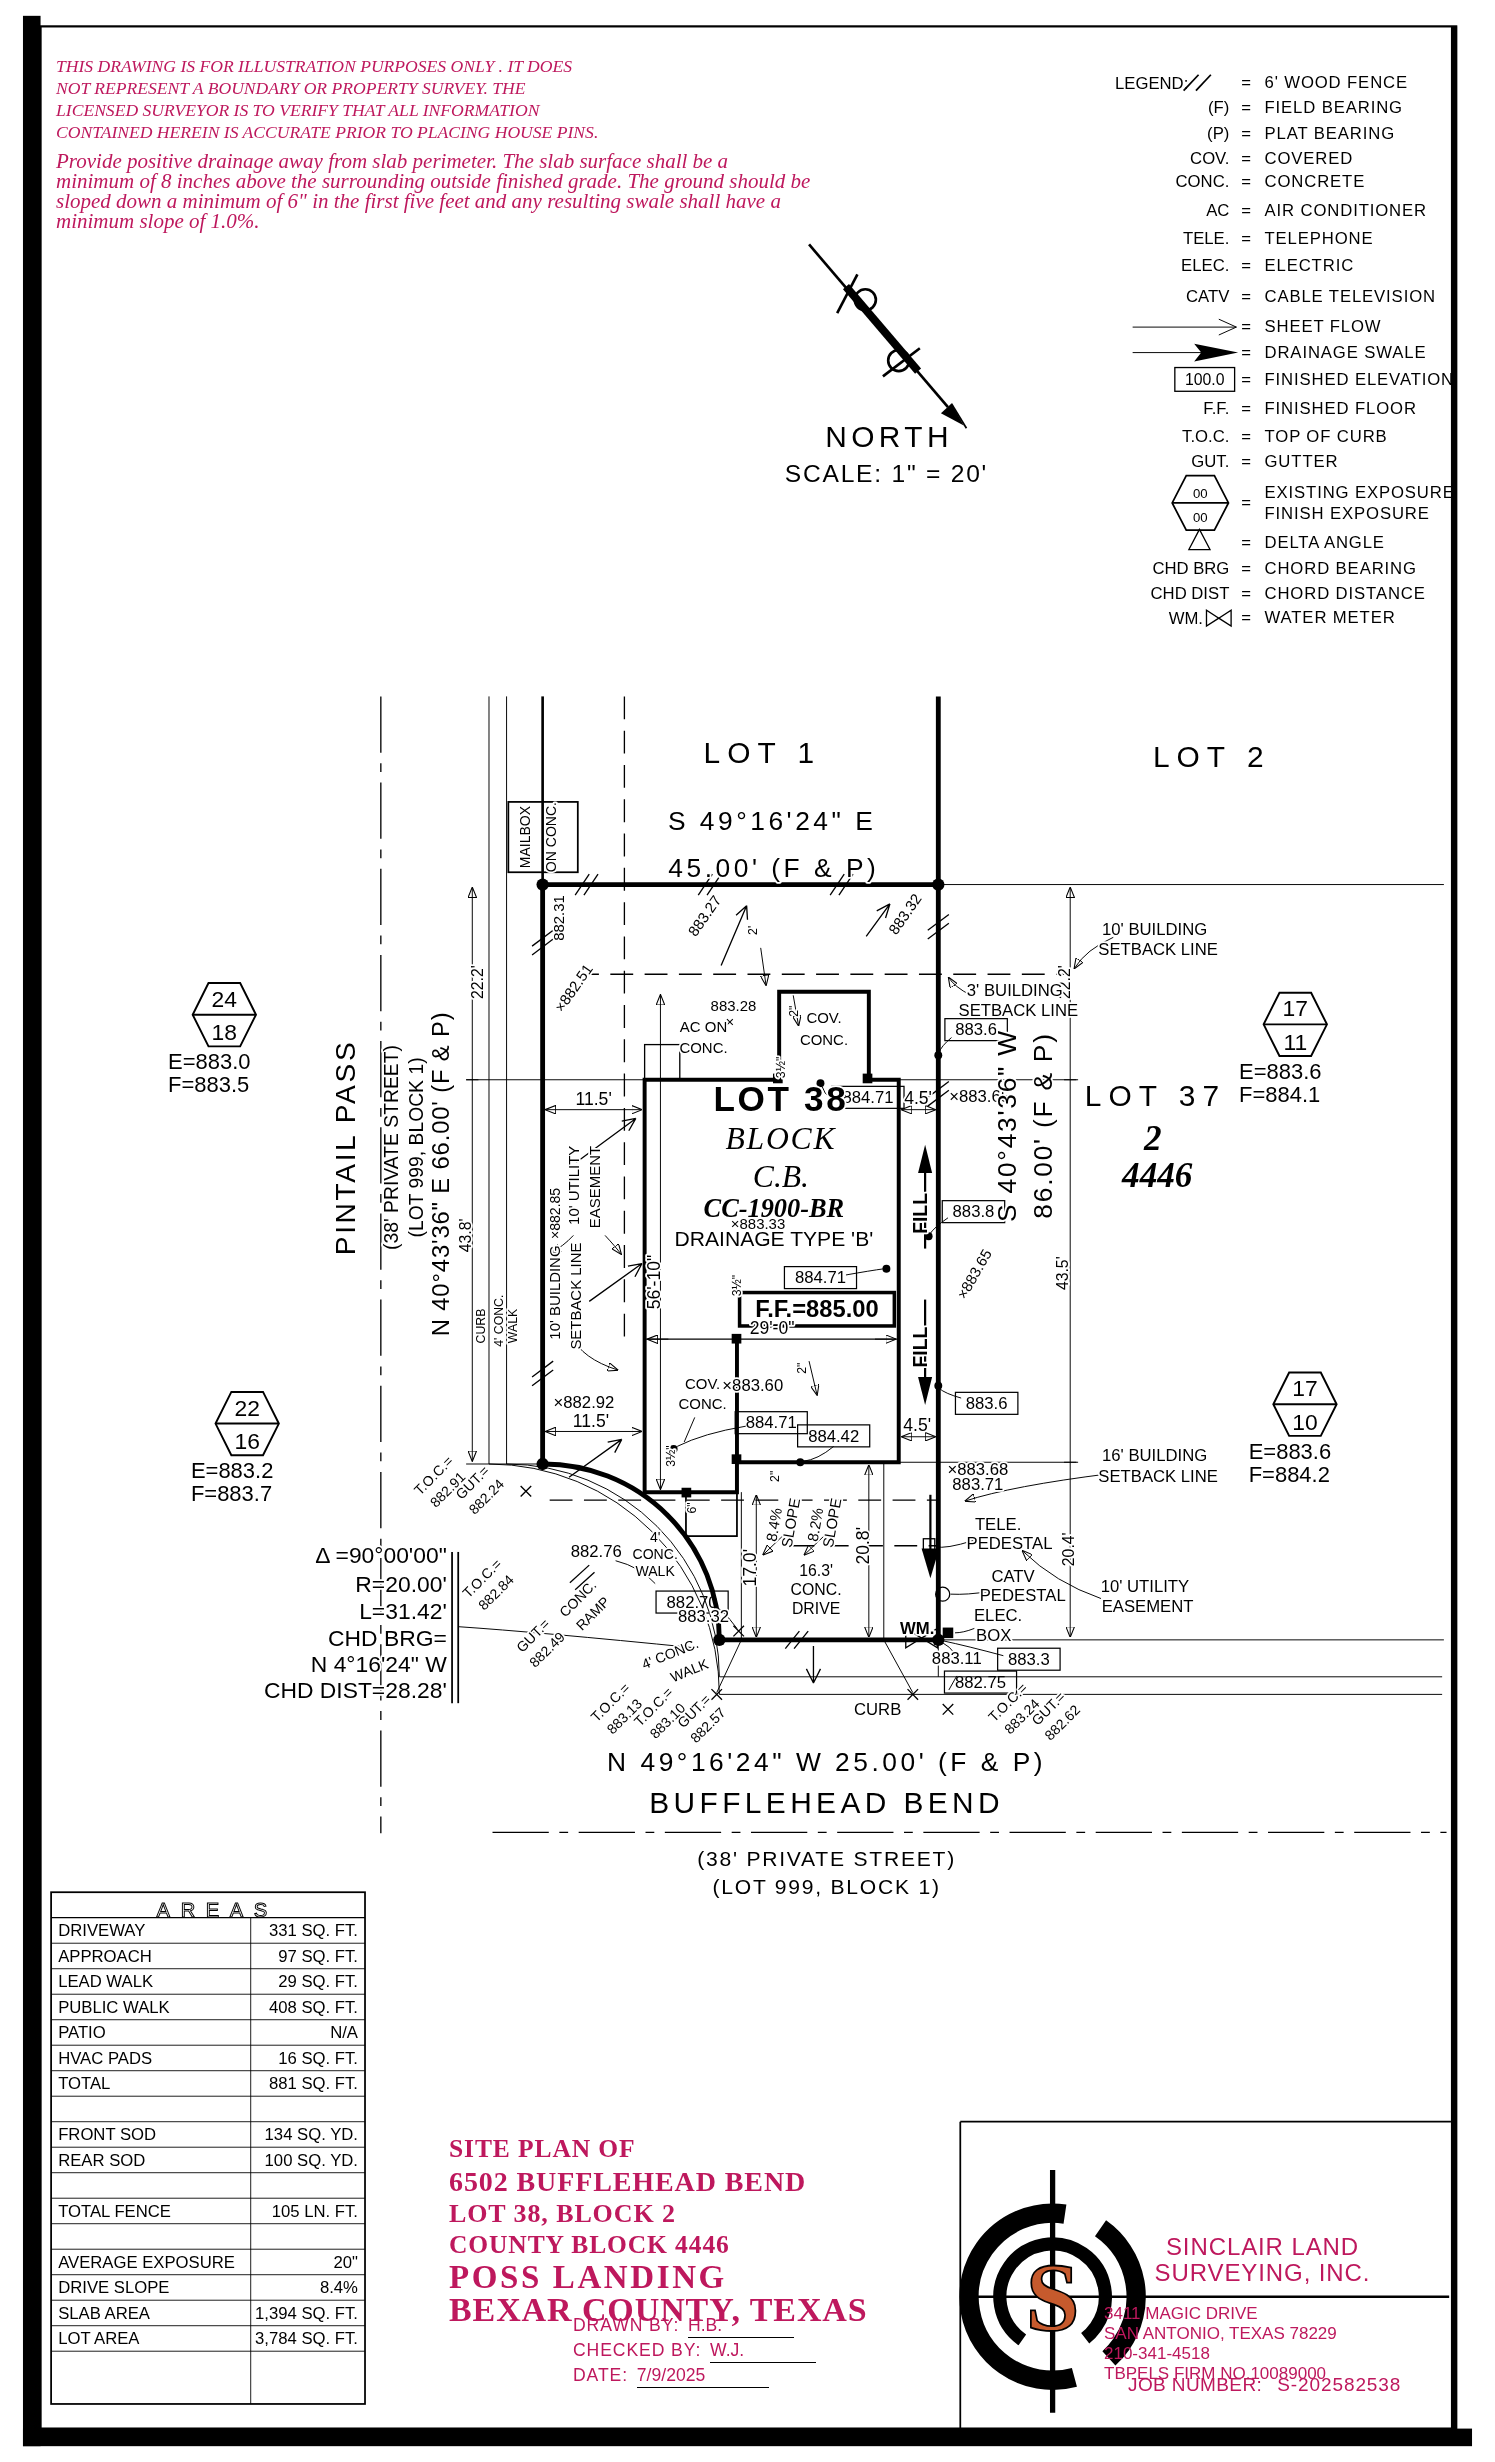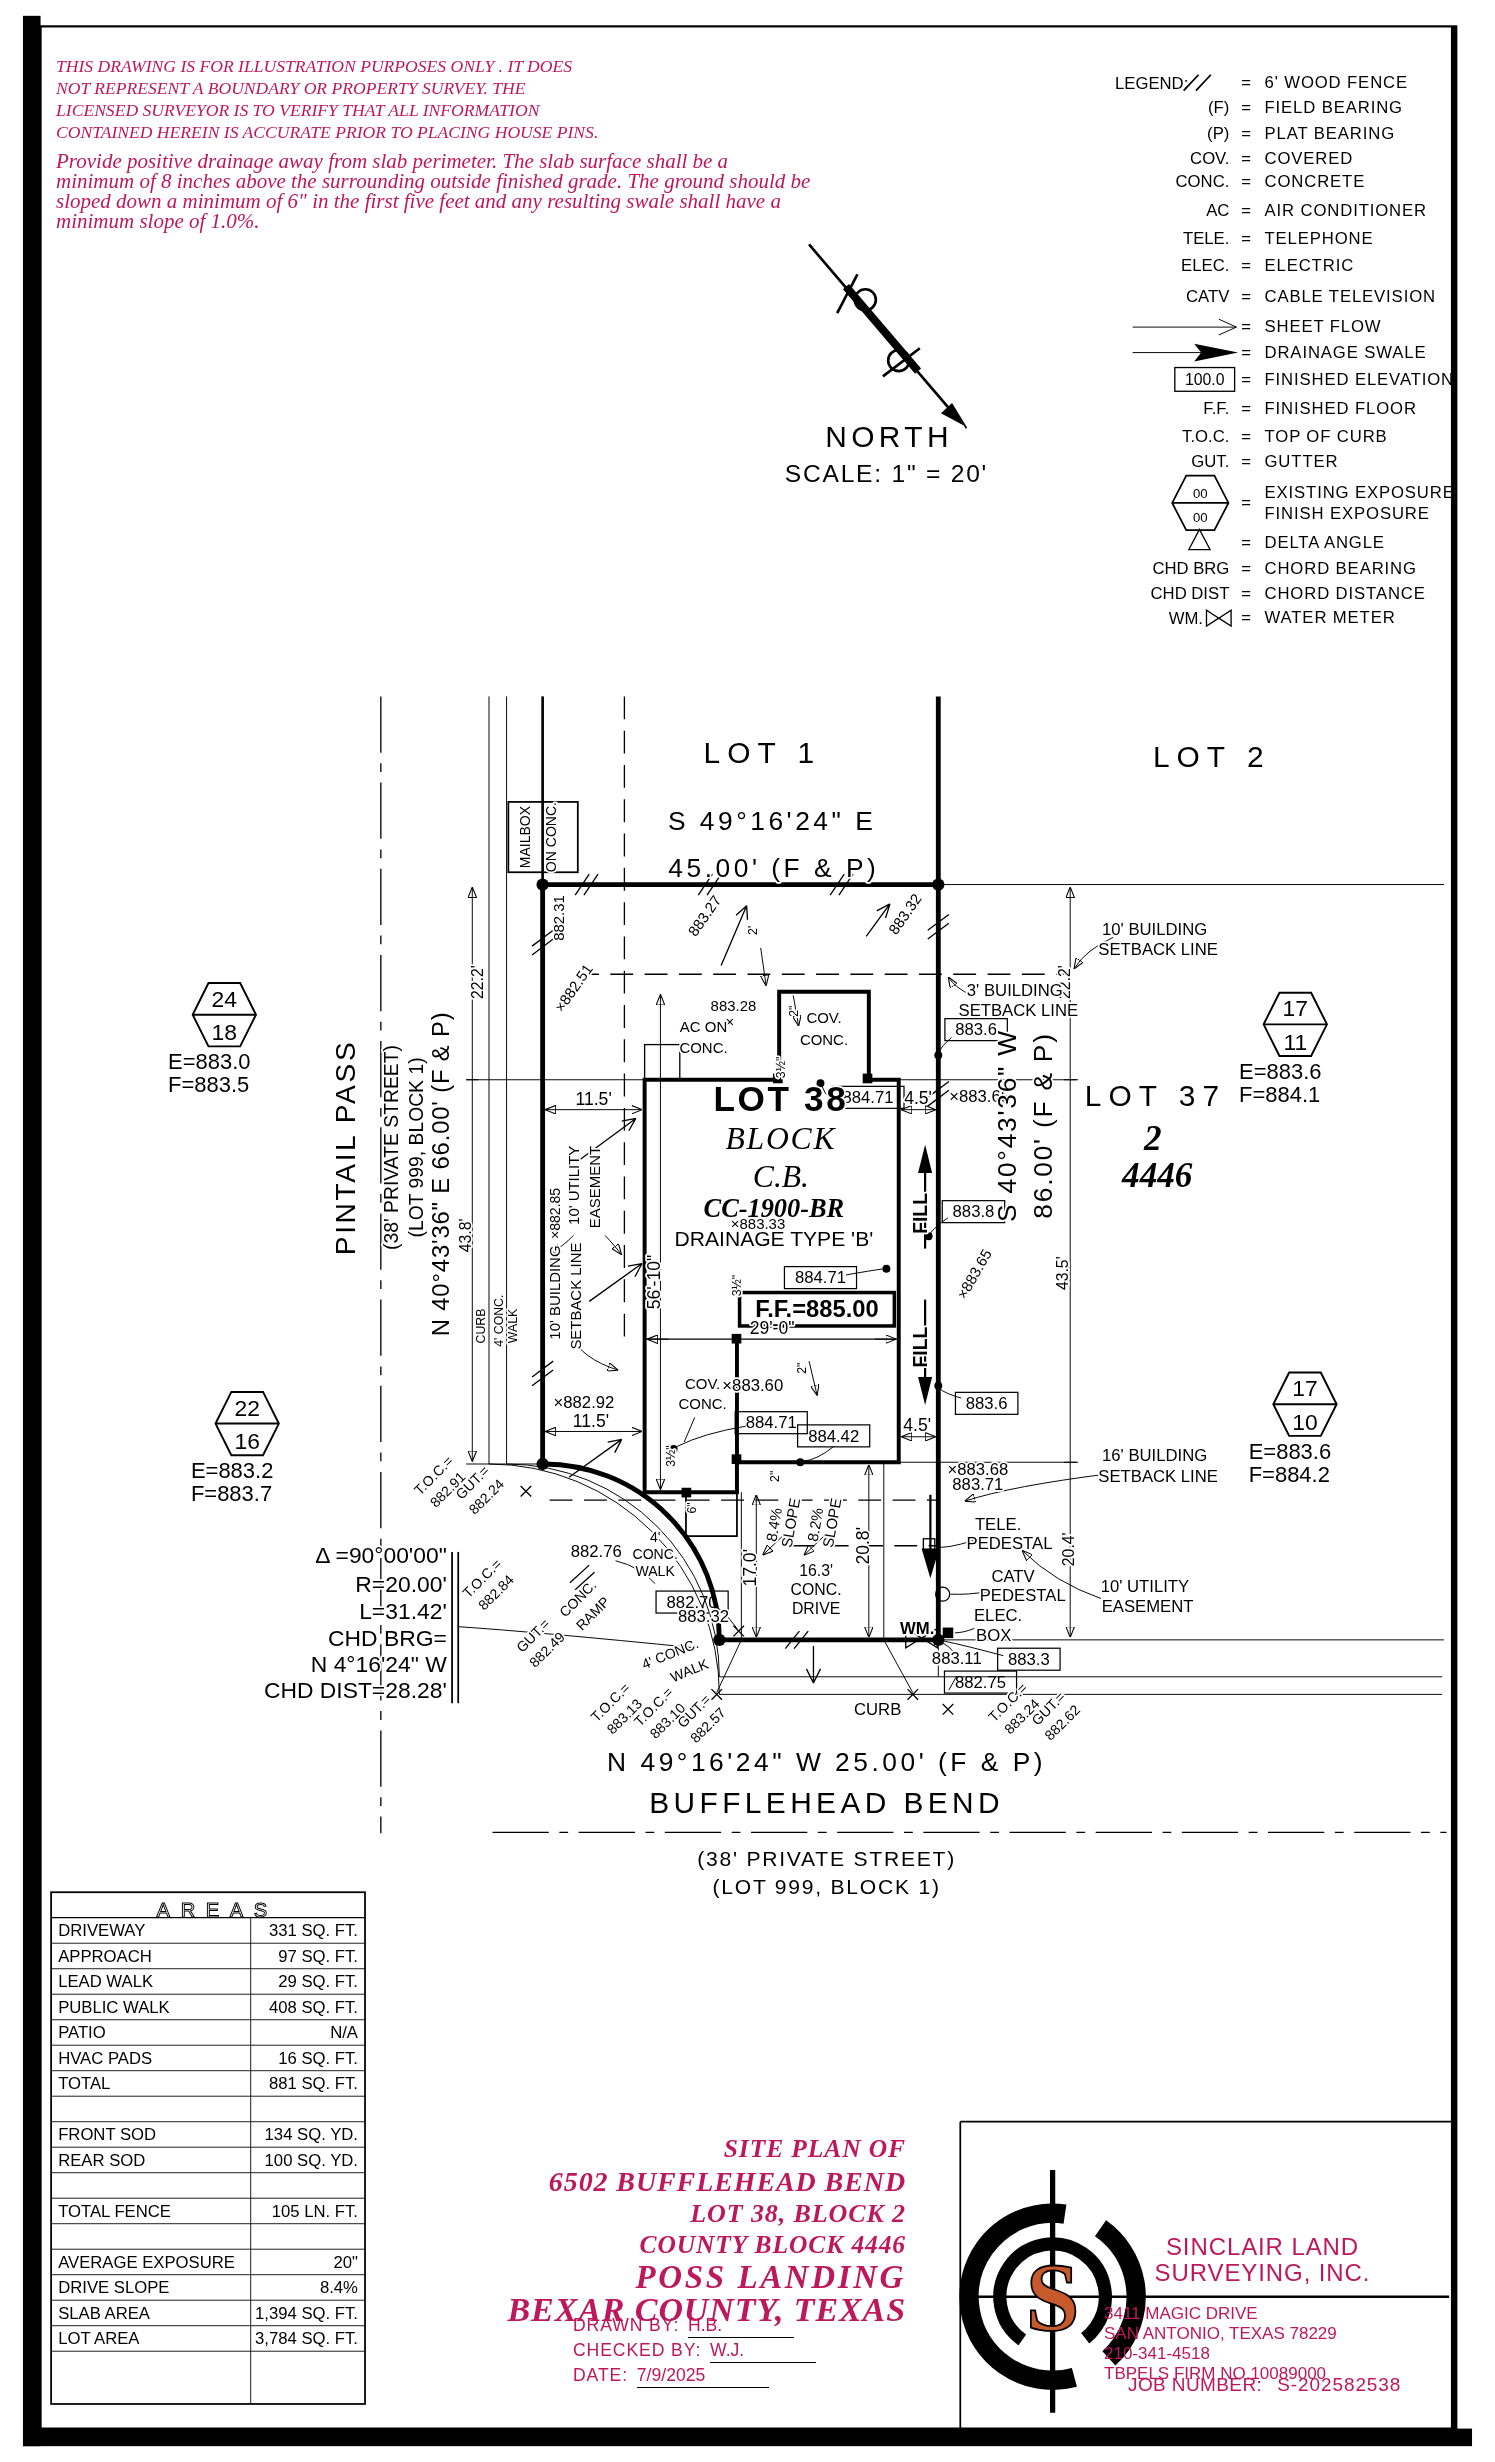--- a/index.html
+++ b/index.html
@@ -8,21 +8,21 @@
   svg line,svg path,svg rect,svg polygon,svg circle,svg polyline{stroke:#000;fill:none;stroke-linecap:butt}
   .t1{stroke-width:1.1}.t15{stroke-width:1.5}.t2{stroke-width:2}.t25{stroke-width:2.5}.t3{stroke-width:3}.t45{stroke-width:4.5}.t5{stroke-width:5.5}
   .dash{stroke-dasharray:26,13}
   .cl{stroke-dasharray:64,12,10,12}
   .blk{fill:#000;stroke:none}
   .ov{position:absolute;color:#be185d}
   .disc{font-family:"Liberation Serif",serif;font-style:italic}
   .disc .p1 div{font-size:17.6px;line-height:22px;white-space:nowrap}
   .disc .p2 div{font-size:21px;line-height:20px;white-space:nowrap}
   .disc .p2{margin-top:8px}
-  .tbc{font-family:"Liberation Serif",serif;font-style:italic;font-weight:bold;text-align:right;letter-spacing:0.9px}
+  .tbc{font-family:"Liberation Serif",serif;font-weight:bold;text-align:left;letter-spacing:0.9px}
   .tbc div{white-space:nowrap}
   .tbc div:nth-child(1){font-size:25.5px;line-height:32px}
   .tbc div:nth-child(2){font-size:28px;line-height:33px}
   .tbc div:nth-child(3){font-size:26px;line-height:31px}
   .tbc div:nth-child(4){font-size:25.5px;line-height:31px}
   .tbc div:nth-child(5){font-size:33px;line-height:35px;letter-spacing:2.6px}
   .tbc div:nth-child(6){font-size:34px;line-height:30px}
   .sig{font-size:17.6px;line-height:24px;white-space:nowrap}
   .sig .lbl{letter-spacing:0.9px}
   .sig .val{display:inline-block;min-width:106px;text-align:left;border-bottom:1.4px solid #000;margin-left:8.8px}

